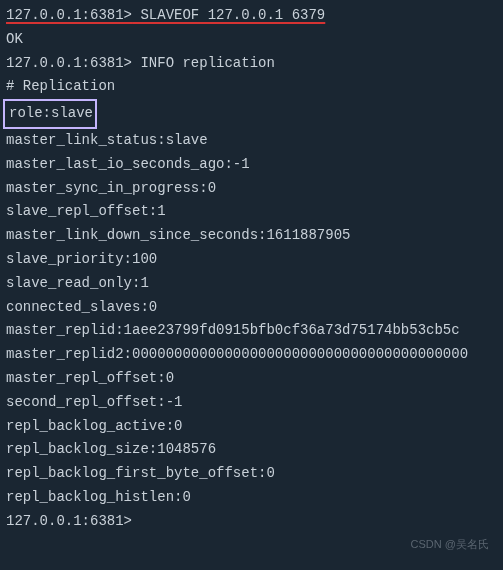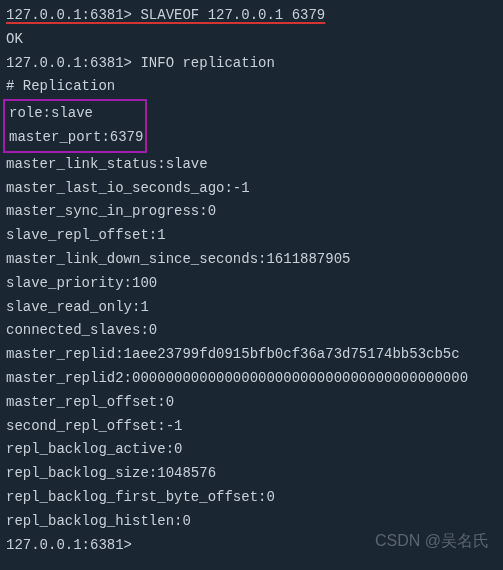--- a/index.html
+++ b/index.html
@@ -22,35 +22,35 @@
     .line {
       white-space: nowrap;
     }
     .prompt-underline {
       text-decoration: underline;
       text-decoration-color: #d63333;
       text-decoration-thickness: 2px;
       text-underline-offset: 3px;
     }
     .red-box {
-      border: 2px solid #a21caf;
+      border: 2px solid #c4b5fd;
       padding: 1px 2px;
       margin-left: -3px;
       display: inline-block;
       line-height: 1.7;
     }
     .red-box .line {
       padding-left: 2px;
     }
     .watermark {
       position: absolute;
       bottom: 16px;
       right: 14px;
       color: #5a6570;
-      font-size: 16px;
+      font-size: 11px;
       font-family: Arial, sans-serif;
     }
     .cursor-block {
       display: inline-block;
       width: 8px;
       height: 14px;
       vertical-align: text-bottom;
     }
   </style>
 </head>
@@ -65,21 +65,20 @@
 <div class="line">OK</div>
 
 <div class="line">
   <span>127.0.0.1:6381&gt;</span><span> INFO replication</span>
 </div>
 
 <div class="line"># Replication</div>
 
 <div class="red-box">
   <div class="line">role:slave</div>
-  <div class="line">master_port:6379</div>
 </div>
 
 <div class="line">master_link_status:slave</div>
 <div class="line">master_last_io_seconds_ago:-1</div>
 <div class="line">master_sync_in_progress:0</div>
 <div class="line">slave_repl_offset:1</div>
 <div class="line">master_link_down_since_seconds:1611887905</div>
 <div class="line">slave_priority:100</div>
 <div class="line">slave_read_only:1</div>
 <div class="line">connected_slaves:0</div>

